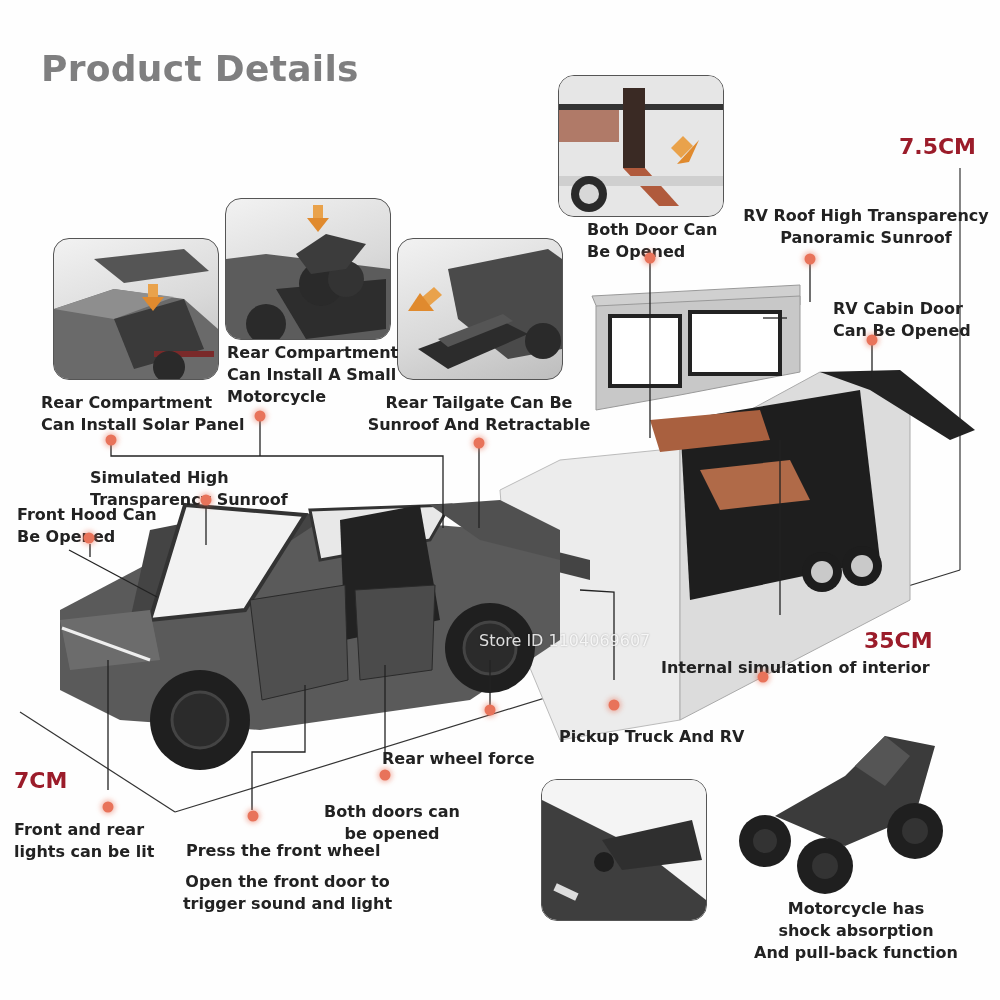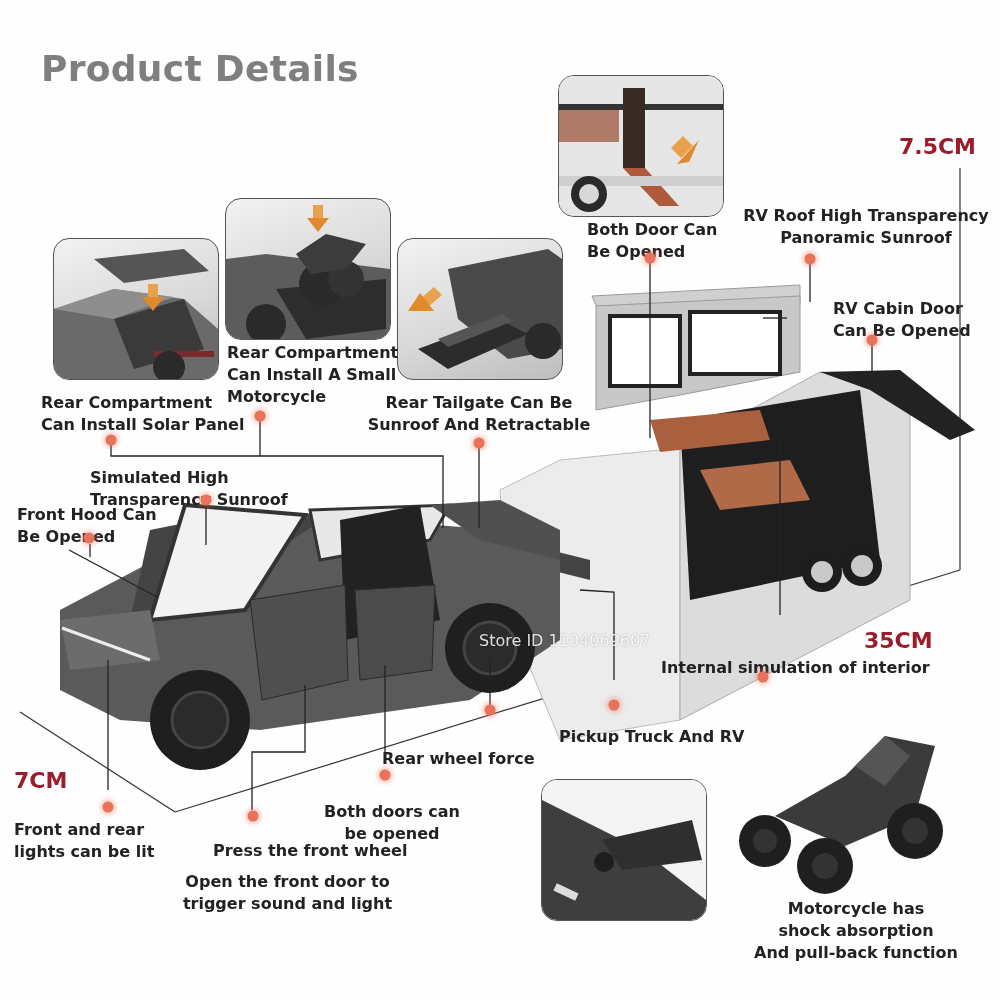--- a/index.html
+++ b/index.html
@@ -196,21 +196,21 @@
   <div>Pickup Truck And RV</div>
 </div>
 <div class="lbl c" style="left:312px;top:781px;width:160px;margin-top:20px;">
   <div>Both doors can</div>
   <div>be opened</div>
 </div>
 <div class="lbl" style="left:14px;top:819px;">
   <div>Front and rear</div>
   <div>lights can be lit</div>
 </div>
-<div class="lbl" style="left:186px;top:840px;margin-left:27px;">Press the front wheel</div>
+<div class="lbl" style="left:186px;top:840px;">Press the front wheel</div>
 <div class="lbl c" style="left:170px;top:871px;width:235px;text-align:center;">
   <div>Open the front door to</div>
   <div>trigger sound and light</div>
 </div>
 
 <div class="abs" style="left:735px;top:726px;width:230px;height:170px;">
   <svg viewBox="0 0 230 170" width="230" height="170">
     <polygon points="40,90 110,50 150,10 200,20 180,90 110,120" fill="#3b3b3b"></polygon>
     <polygon points="120,40 150,10 175,30 150,60" fill="#555"></polygon>
     <circle cx="30" cy="115" r="26" fill="#1f1f1f"></circle>

